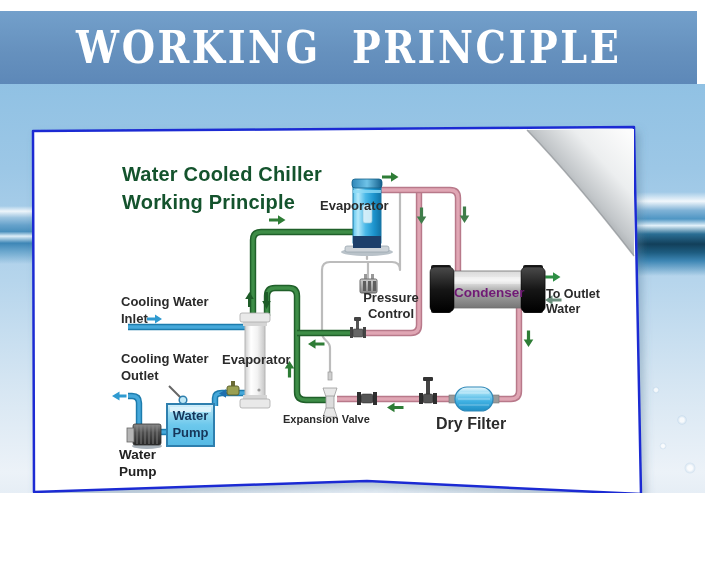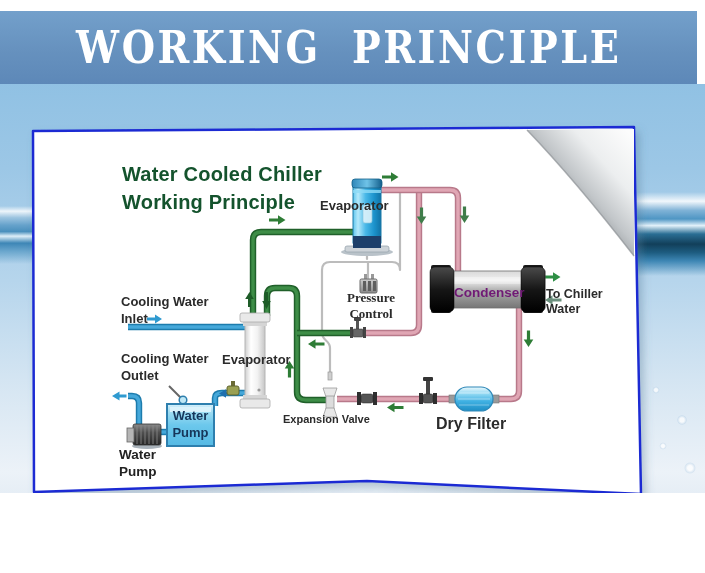--- a/index.html
+++ b/index.html
@@ -33,21 +33,21 @@
   .drops-right{position:absolute;left:638px;top:368px;width:67px;height:122px;z-index:1;background-image:
     radial-gradient(circle 5px at 18px 22px,rgba(255,255,255,.75) 30%,rgba(170,200,226,.3) 62%,rgba(170,200,226,0) 74%),
     radial-gradient(circle 7px at 44px 52px,rgba(255,255,255,.75) 30%,rgba(170,200,226,.3) 62%,rgba(170,200,226,0) 74%),
     radial-gradient(circle 5px at 25px 78px,rgba(255,255,255,.75) 30%,rgba(170,200,226,.3) 62%,rgba(170,200,226,0) 74%),
     radial-gradient(circle 8px at 52px 100px,rgba(255,255,255,.75) 30%,rgba(170,200,226,.3) 62%,rgba(170,200,226,0) 74%);}
   svg.diagram{position:absolute;left:0;top:0;width:705px;height:573px;z-index:2;}
   .lbl{position:absolute;z-index:5;font-weight:bold;color:#2b2b2b;white-space:nowrap;}
   .lbl div{white-space:nowrap;}
   .diag-title{left:122px;top:160px;font-size:20px;line-height:28px;color:#14532d;letter-spacing:.2px;}
   .lbl-compressor{left:320px;top:198px;font-size:13px;}
-  .lbl-pressure{left:340px;top:290px;width:62px;text-align:center;font-size:13px;line-height:16px;font-family:Liberation Serif, serif;}
+  .lbl-pressure{left:360px;top:290px;width:62px;text-align:center;font-size:13px;line-height:16px;}
   .lbl-condenser{left:454px;top:285px;font-size:13.5px;color:#701a75;}
   .lbl-tocooling{left:546px;top:287px;font-size:12.5px;line-height:15px;}
   .lbl-inlet{left:121px;top:293px;font-size:13px;line-height:17px;}
   .lbl-outlet{left:121px;top:350px;font-size:13px;line-height:17px;}
   .lbl-evaporator{left:222px;top:352px;font-size:13px;}
   .lbl-expansion{left:283px;top:413px;font-size:11px;}
   .lbl-dryfilter{left:436px;top:415px;font-size:16px;}
   .lbl-tank{left:167px;top:407px;width:47px;text-align:center;font-size:13px;line-height:17px;color:#16365a;}
   .lbl-pump{left:119px;top:446px;font-size:13.5px;line-height:17px;color:#222;}
   .po{fill:none;stroke-linejoin:round;stroke-linecap:butt;}
@@ -307,21 +307,21 @@
     <div>Water Cooled Chiller</div>
     <div>Working Principle</div>
   </div>
   <div class="lbl lbl-compressor">Evaporator</div>
   <div class="lbl lbl-pressure">
     <div>Pressure</div>
     <div>Control</div>
   </div>
   <div class="lbl lbl-condenser">Condenser</div>
   <div class="lbl lbl-tocooling">
-    <div>To Chiller</div>
+    <div>To Outlet</div>
     <div>Water</div>
   </div>
   <div class="lbl lbl-inlet">
     <div>Cooling Water</div>
     <div>Inlet</div>
   </div>
   <div class="lbl lbl-outlet">
     <div>Cooling Water</div>
     <div>Outlet</div>
   </div>

